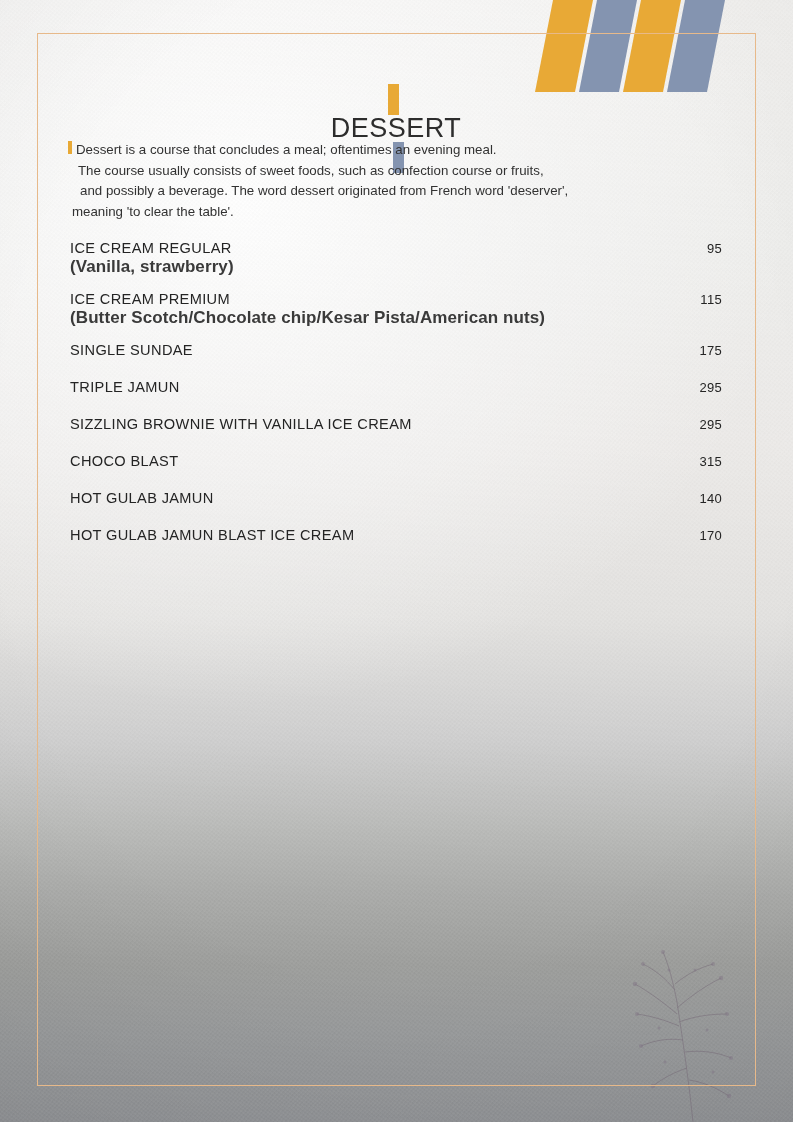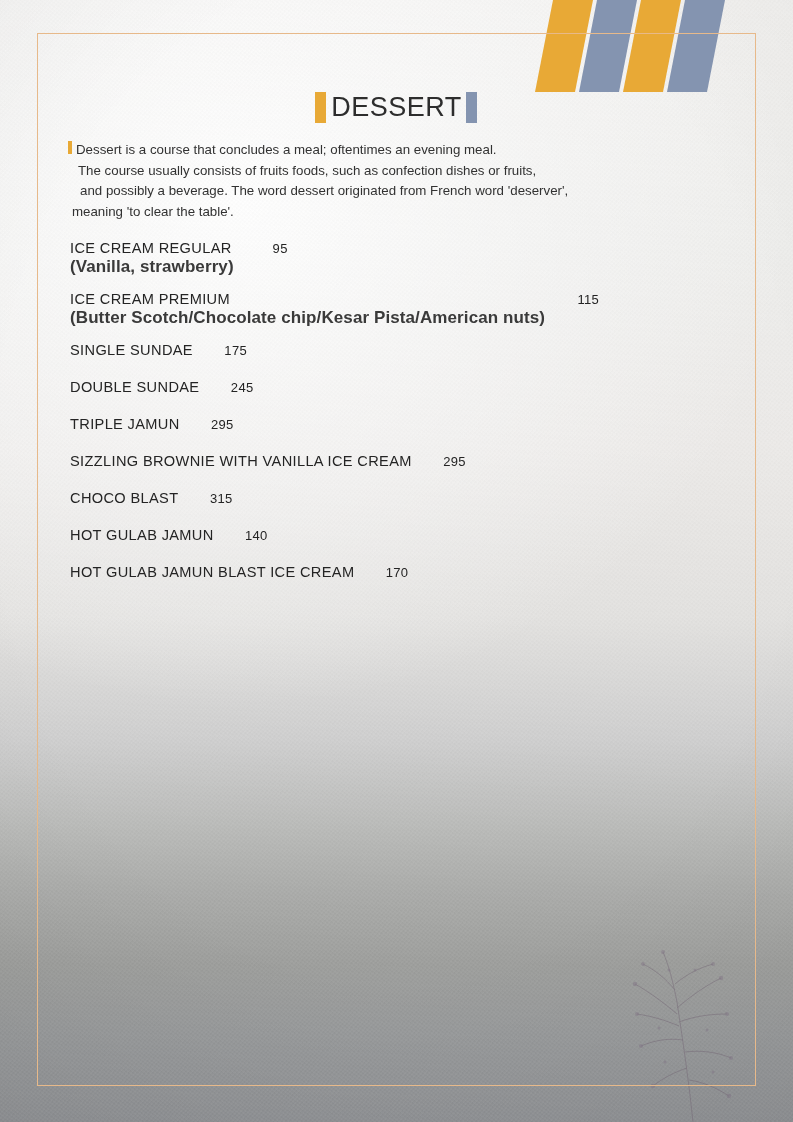--- a/index.html
+++ b/index.html
@@ -87,23 +87,24 @@
     position: absolute;
     left: 70px;
     top: 84px;
     width: 652px;
   }
 
   
   .title-row {
     display: flex;
     align-items: center;
-    justify-content: center;
+    justify-content: space-between;
     height: 46px;
     margin-bottom: 10px;
+    flex-direction: column;
   }
   .title-bar-left {
     width: 11px;
     height: 31px;
     background: #e8a936;
     margin-right: 5px;
     flex: none;
   }
   .title-text {
     font-size: 27px;
@@ -142,20 +143,21 @@
     background: #e8a936;
   }
 
   
   .items {
     margin-top: 4px;
   }
   .item {
     display: flex;
     align-items: flex-start;
+    justify-content: space-between;
     margin-bottom: 18px;
   }
   .item.has-sub { margin-bottom: 16px; }
   .item-left { padding-right: 20px; }
   .item-name {
     font-size: 14.6px;
     letter-spacing: 0.35px;
     color: #242424;
     line-height: 19px;
     white-space: nowrap;
@@ -234,21 +236,21 @@
 
     <div class="title-row">
       <span class="title-bar-left"></span>
       <span class="title-text">DESSERT</span>
       <span class="title-bar-right"></span>
     </div>
 
     <div class="desc">
       <span class="desc-mark"></span>
       <span class="line">Dessert is a course that concludes a meal; oftentimes an evening meal.</span>
-      <span class="line">The course usually consists of fruits foods, such as confection dishes or fruits,</span>
+      <span class="line">The course usually consists of sweet foods, such as confection course or fruits,</span>
       <span class="line">and possibly a beverage. The word dessert originated from French word 'deserver',</span>
       <span class="line">meaning 'to clear the table'.</span>
     </div>
 
     <div class="items">
 
       <div class="item has-sub">
         <div class="item-left">
           <div class="item-name">ICE CREAM REGULAR</div>
           <div class="item-sub">(Vanilla, strawberry)</div>
@@ -264,26 +266,20 @@
         <div class="item-price">115</div>
       </div>
 
       <div class="item">
         <div class="item-left">
           <div class="item-name">SINGLE SUNDAE</div>
         </div>
         <div class="item-price">175</div>
       </div>
 
-      <div class="item">
-        <div class="item-left">
-          <div class="item-name">DOUBLE SUNDAE</div>
-        </div>
-        <div class="item-price">245</div>
-      </div>
 
       <div class="item">
         <div class="item-left">
           <div class="item-name">TRIPLE JAMUN</div>
         </div>
         <div class="item-price">295</div>
       </div>
 
       <div class="item">
         <div class="item-left">

